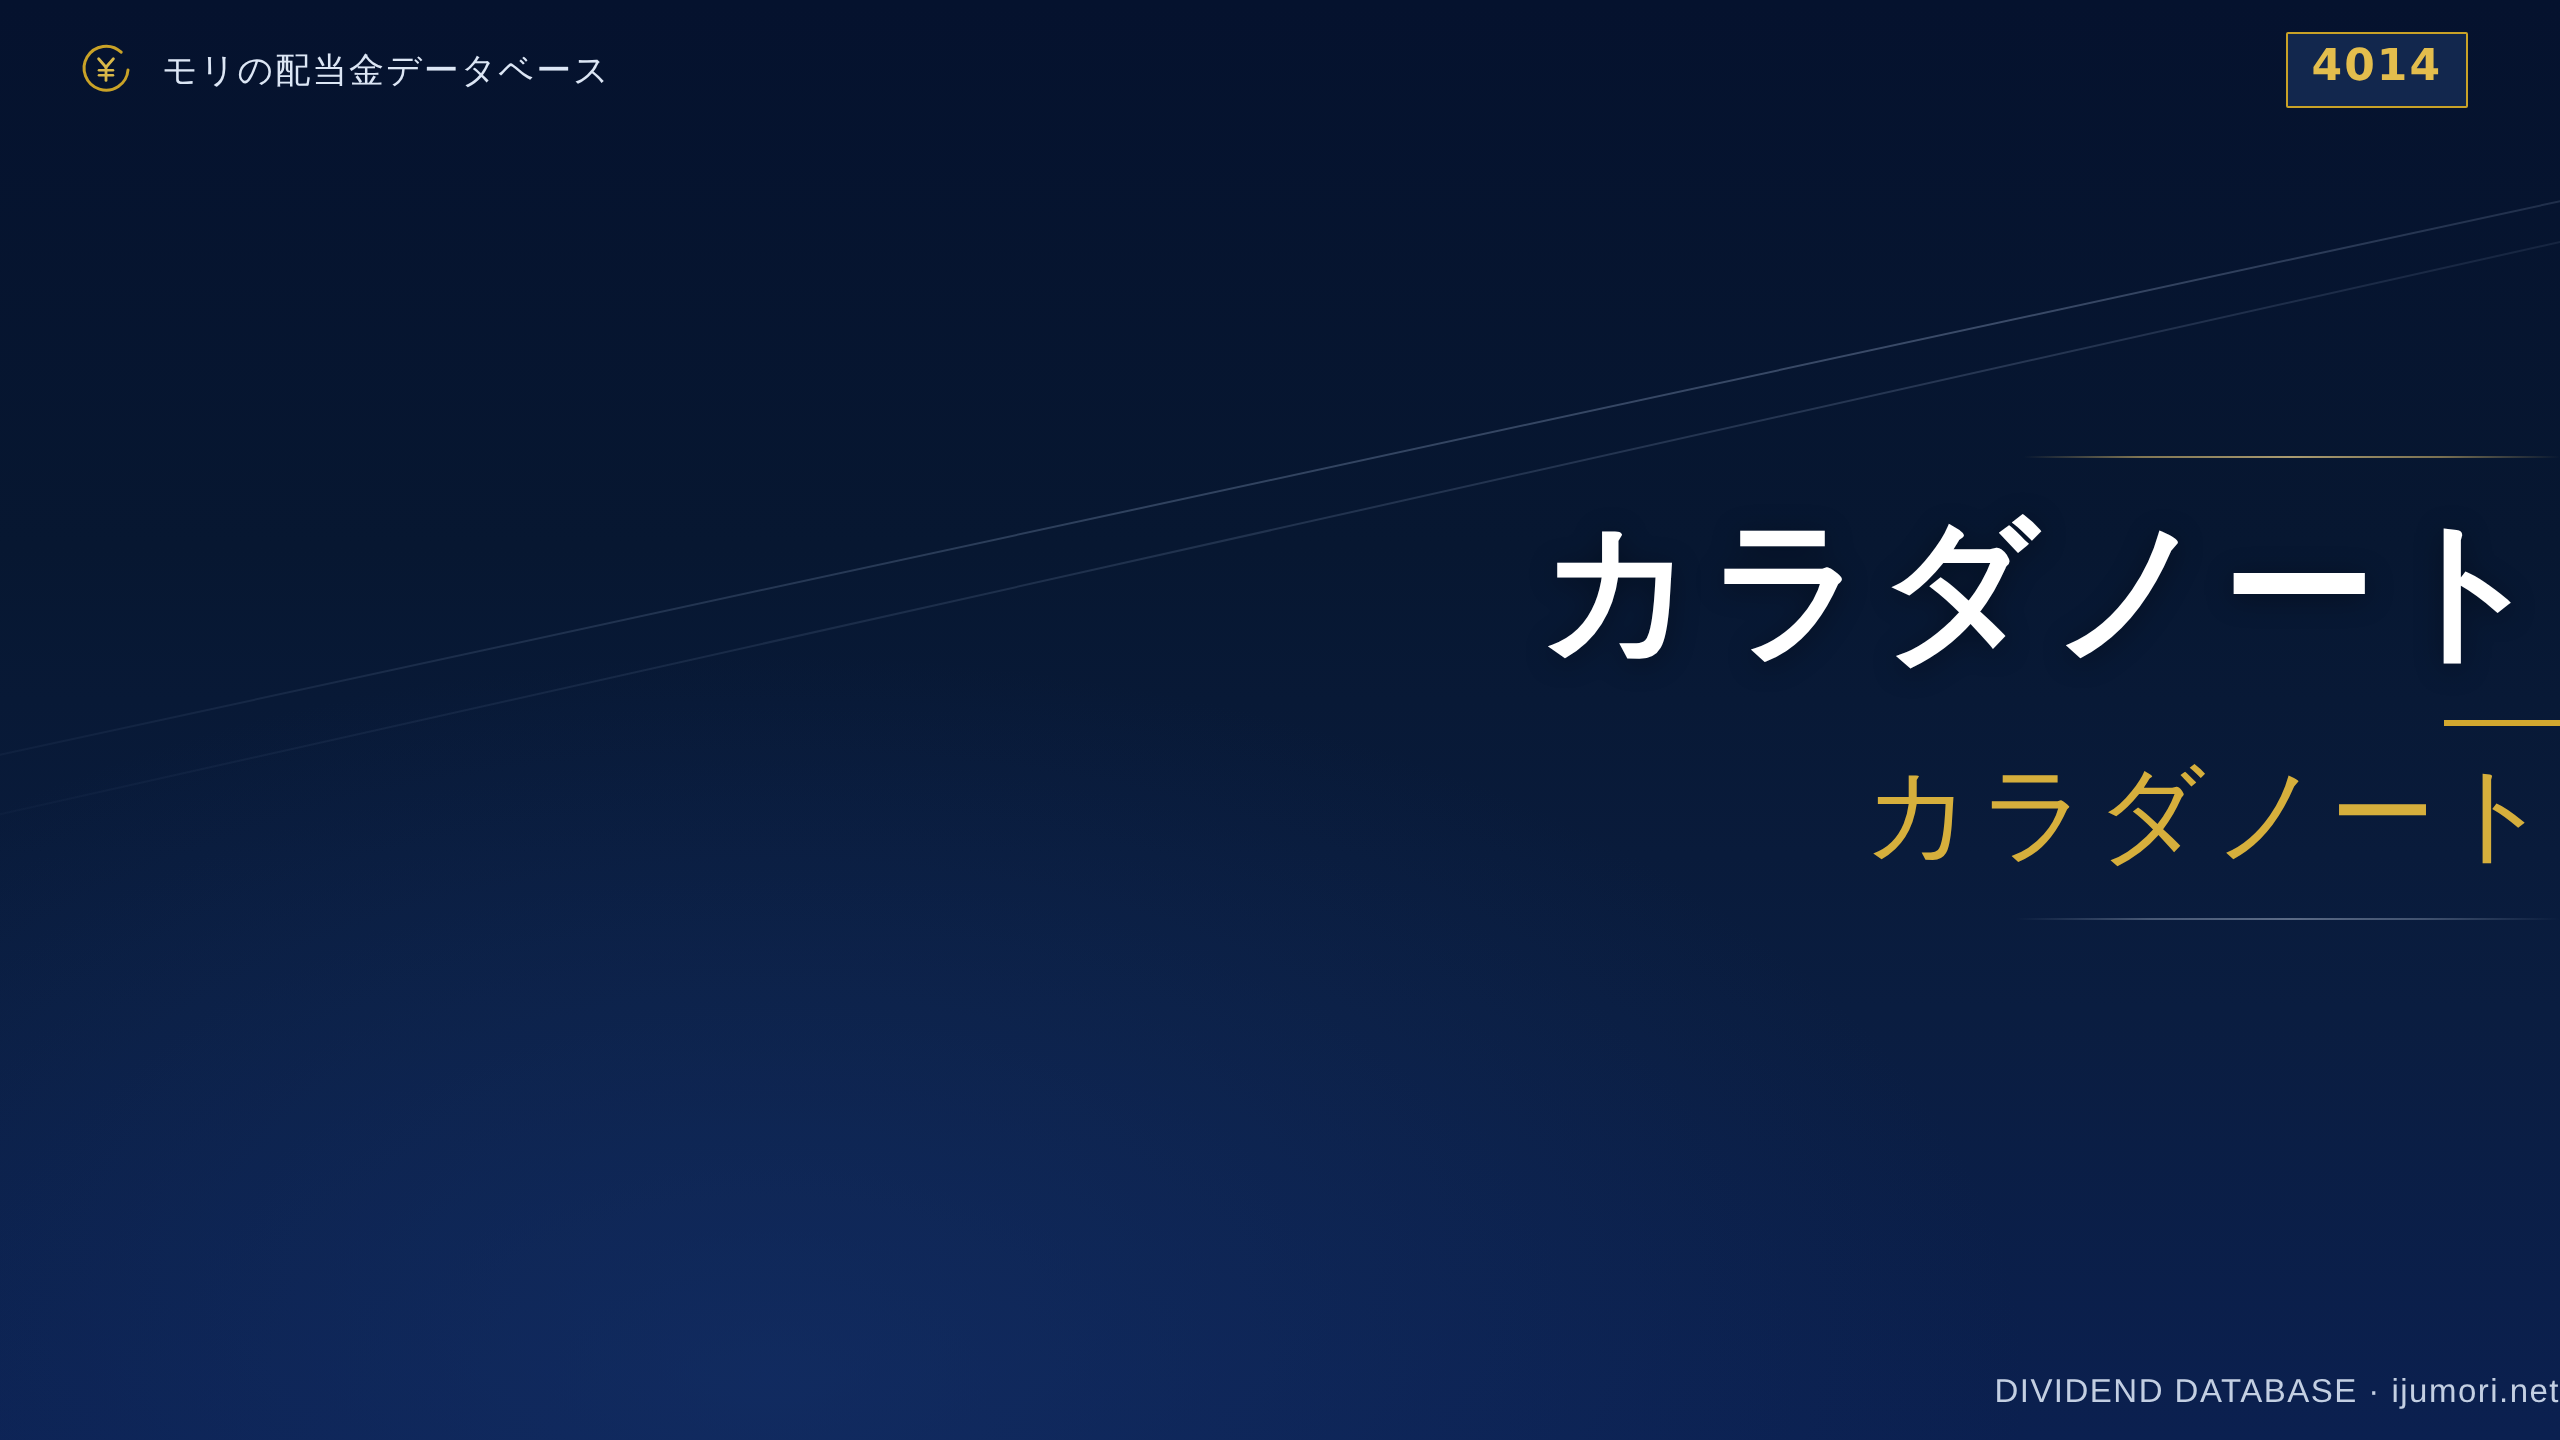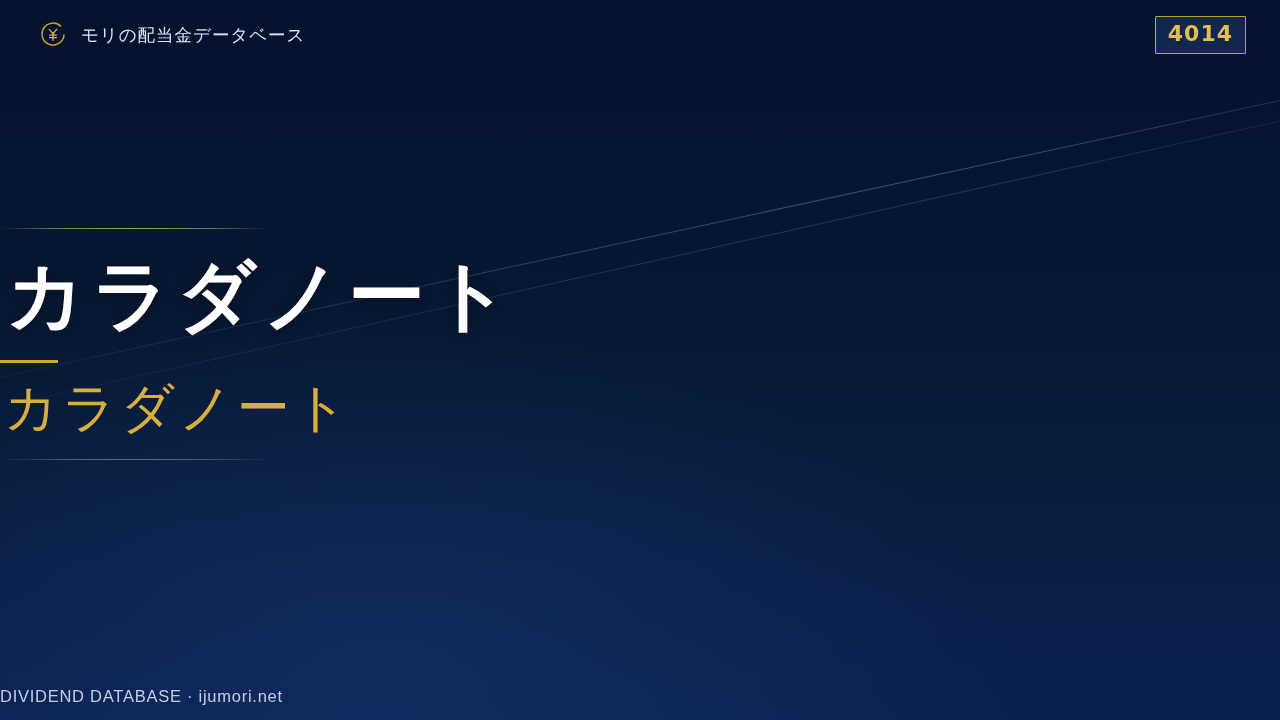--- a/index.html
+++ b/index.html
@@ -67,21 +67,21 @@
   }
 
   
   .header {
     position: absolute;
     top: 0; left: 0;
     width: 1280px;
     height: 70px;
     display: flex;
     align-items: center;
-    padding: 0 34px 0 38px;
+    padding: 0 46px 0 38px;
     z-index: 4;
   }
 
   .brand {
     display: flex;
     align-items: center;
     gap: 13px;
   }
 
   .logo-mark {
@@ -118,21 +118,21 @@
   }
 
   
   .center {
     position: absolute;
     left: 0;
     top: 228px;
     width: 1280px;
     display: flex;
     flex-direction: column;
-    align-items: flex-start;
+    align-items: flex-end;
     z-index: 3;
   }
 
   .rule-top {
     width: 268px;
     height: 1px;
     background: linear-gradient(to right,
                 rgba(200,168,80,0) 0%,
                 rgba(205,178,105,0.62) 22%,
                 rgba(215,192,130,0.78) 50%,
@@ -180,21 +180,21 @@
                 rgba(195,208,228,0.30) 75%,
                 rgba(190,205,230,0) 100%);
   }
 
   
   .footer {
     position: absolute;
     left: 0;
     bottom: 14px;
     width: 1280px;
-    text-align: left;
+    text-align: right;
     z-index: 3;
   }
 
   .footer-text {
     font-size: 16.5px;
     color: #c3cfe2;
     letter-spacing: 0.045em;
     font-weight: 400;
   }
 </style>

